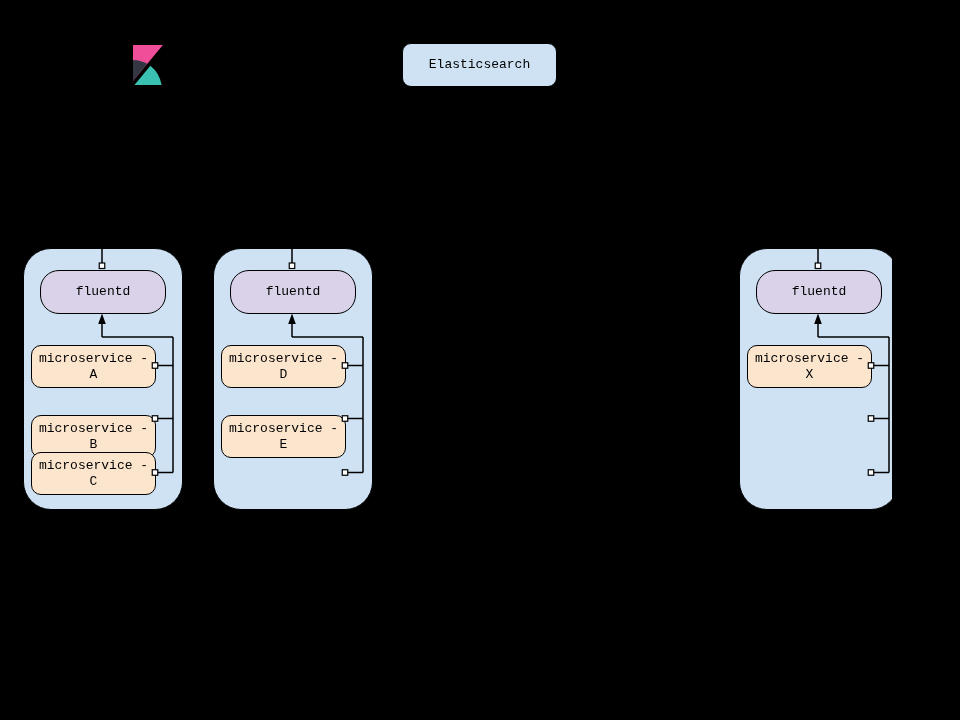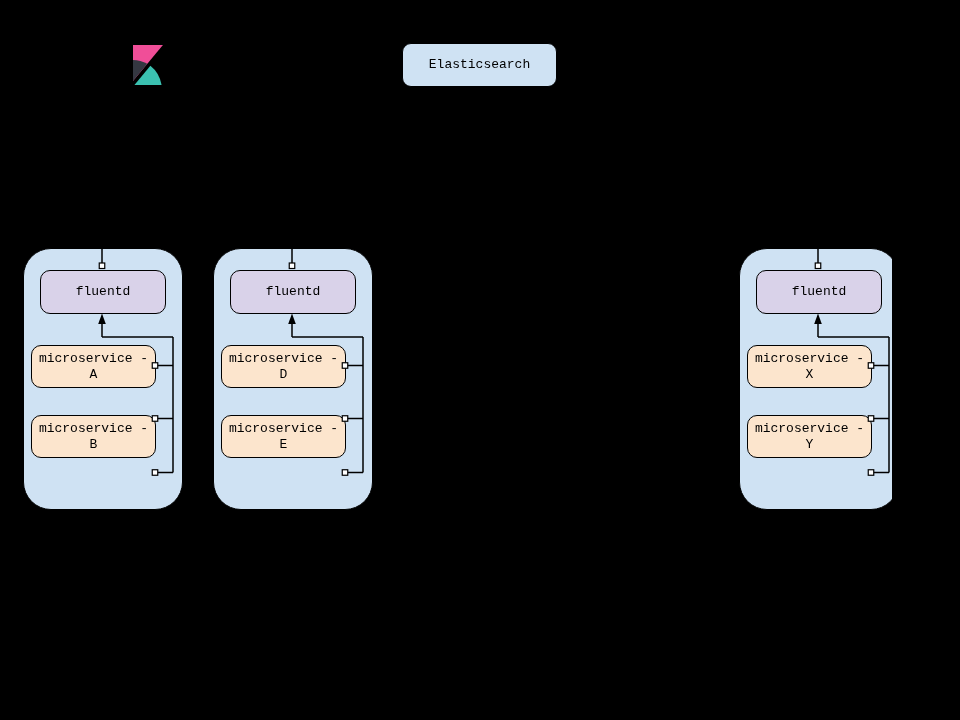--- a/index.html
+++ b/index.html
@@ -28,21 +28,21 @@
     background:var(--es-fill);
   }
   .pod{
     position:absolute;top:248px;width:160px;height:262px;box-sizing:border-box;
     background:var(--pod-fill);border:1.5px solid var(--line);border-radius:28px;
   }
   .pod-1{left:23px;}
   .pod-2{left:213px;}
   .pod-3{left:739px;}
   .fluentd{
-    left:16px;top:21px;width:126px;height:44px;border-radius:10px;
+    left:16px;top:21px;width:126px;height:44px;border-radius:19px;
     background:var(--fluentd-fill);
   }
   .micro{
     left:7px;width:125px;height:43px;border-radius:10px;
     background:var(--microservice-fill);
   }
   .m1{top:96px;} .m2{top:166px;} .m3{top:203px;}
   .kibana-logo{position:absolute;left:133px;top:45px;width:30px;height:40px;}
   .wires{position:absolute;left:0;top:0;width:960px;height:720px;pointer-events:none;}
   .wires path{stroke:var(--line);stroke-width:1.5;fill:none;}
@@ -68,43 +68,43 @@
   <div class="pod pod-1">
     <div class="node fluentd">
       <span class="label">fluentd</span>
     </div>
     <div class="node micro m1">
       <span class="label">microservice - A</span>
     </div>
     <div class="node micro m2">
       <span class="label">microservice - B</span>
     </div>
+    <div class="node micro m3">
+      <span class="label">microservice - C</span>
+    </div>
   </div>
 
   <div class="pod pod-2">
     <div class="node fluentd">
       <span class="label">fluentd</span>
     </div>
     <div class="node micro m1">
       <span class="label">microservice - D</span>
     </div>
     <div class="node micro m2">
       <span class="label">microservice - E</span>
     </div>
   </div>
 
   <div class="pod pod-3">
     <div class="node fluentd">
       <span class="label">fluentd</span>
     </div>
     <div class="node micro m1">
       <span class="label">microservice - X</span>
-    </div>
-    <div class="node micro m2">
-      <span class="label">microservice - Y</span>
     </div>
   </div>
 
   <svg class="wires" viewBox="0 0 960 720">
     <g>
       <path d="M102 89 V263"></path>
       <rect x="99.25" y="263" width="5.5" height="5.5"></rect>
       <path d="M102 337 H173"></path>
       <path d="M102 337 V324"></path>
       <polygon points="102,313.5 98.2,324 105.8,324"></polygon>

